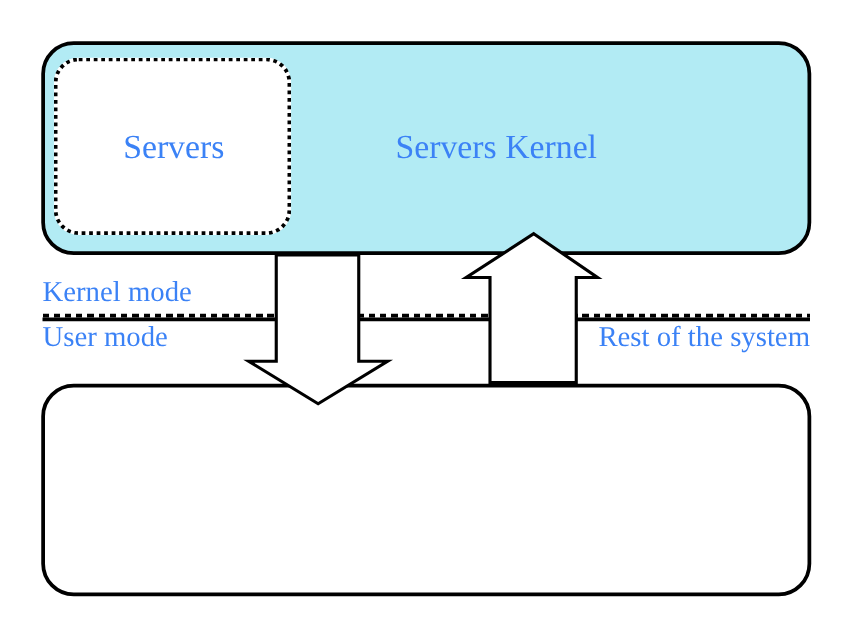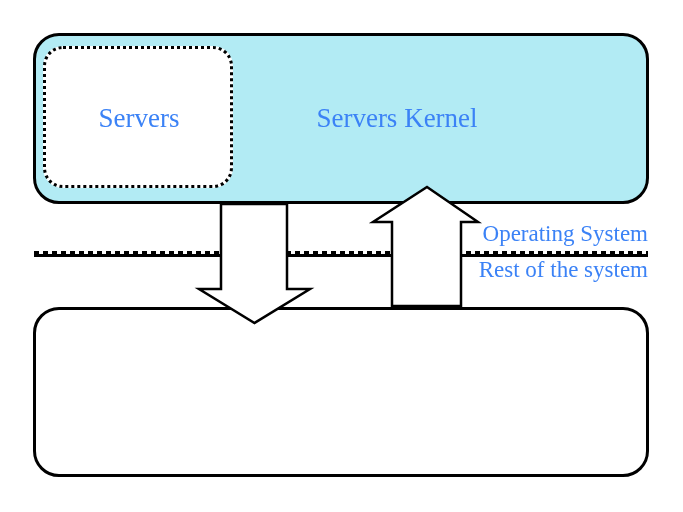--- a/index.html
+++ b/index.html
@@ -109,23 +109,24 @@
 
   <div class="big-label servers-label">Servers</div>
 
   <div class="big-label monolith-label">Servers Kernel</div>
 
   <div class="mode-divider">
     <div class="dashes"></div>
     <div class="solid"></div>
   </div>
 
+  <div class="small-label kernel-mode-label">Kernel mode</div>
 
+  <div class="small-label user-mode-label">User mode</div>
 
-  <div class="small-label os-label">Operating System</div>
 
   <div class="small-label rest-label">Rest of the system</div>
 
   <div class="box apps-box"></div>
 
 
   <svg class="arrows-overlay" viewBox="0 0 683 512" xmlns="http://www.w3.org/2000/svg">
     <polygon points="221,204 287,204 287,289 310,289 254.5,323 199,289 221,289"></polygon>
     <polygon points="427,187 478,222 461,222 461,306 392,306 392,222 373,222"></polygon>
   </svg>

